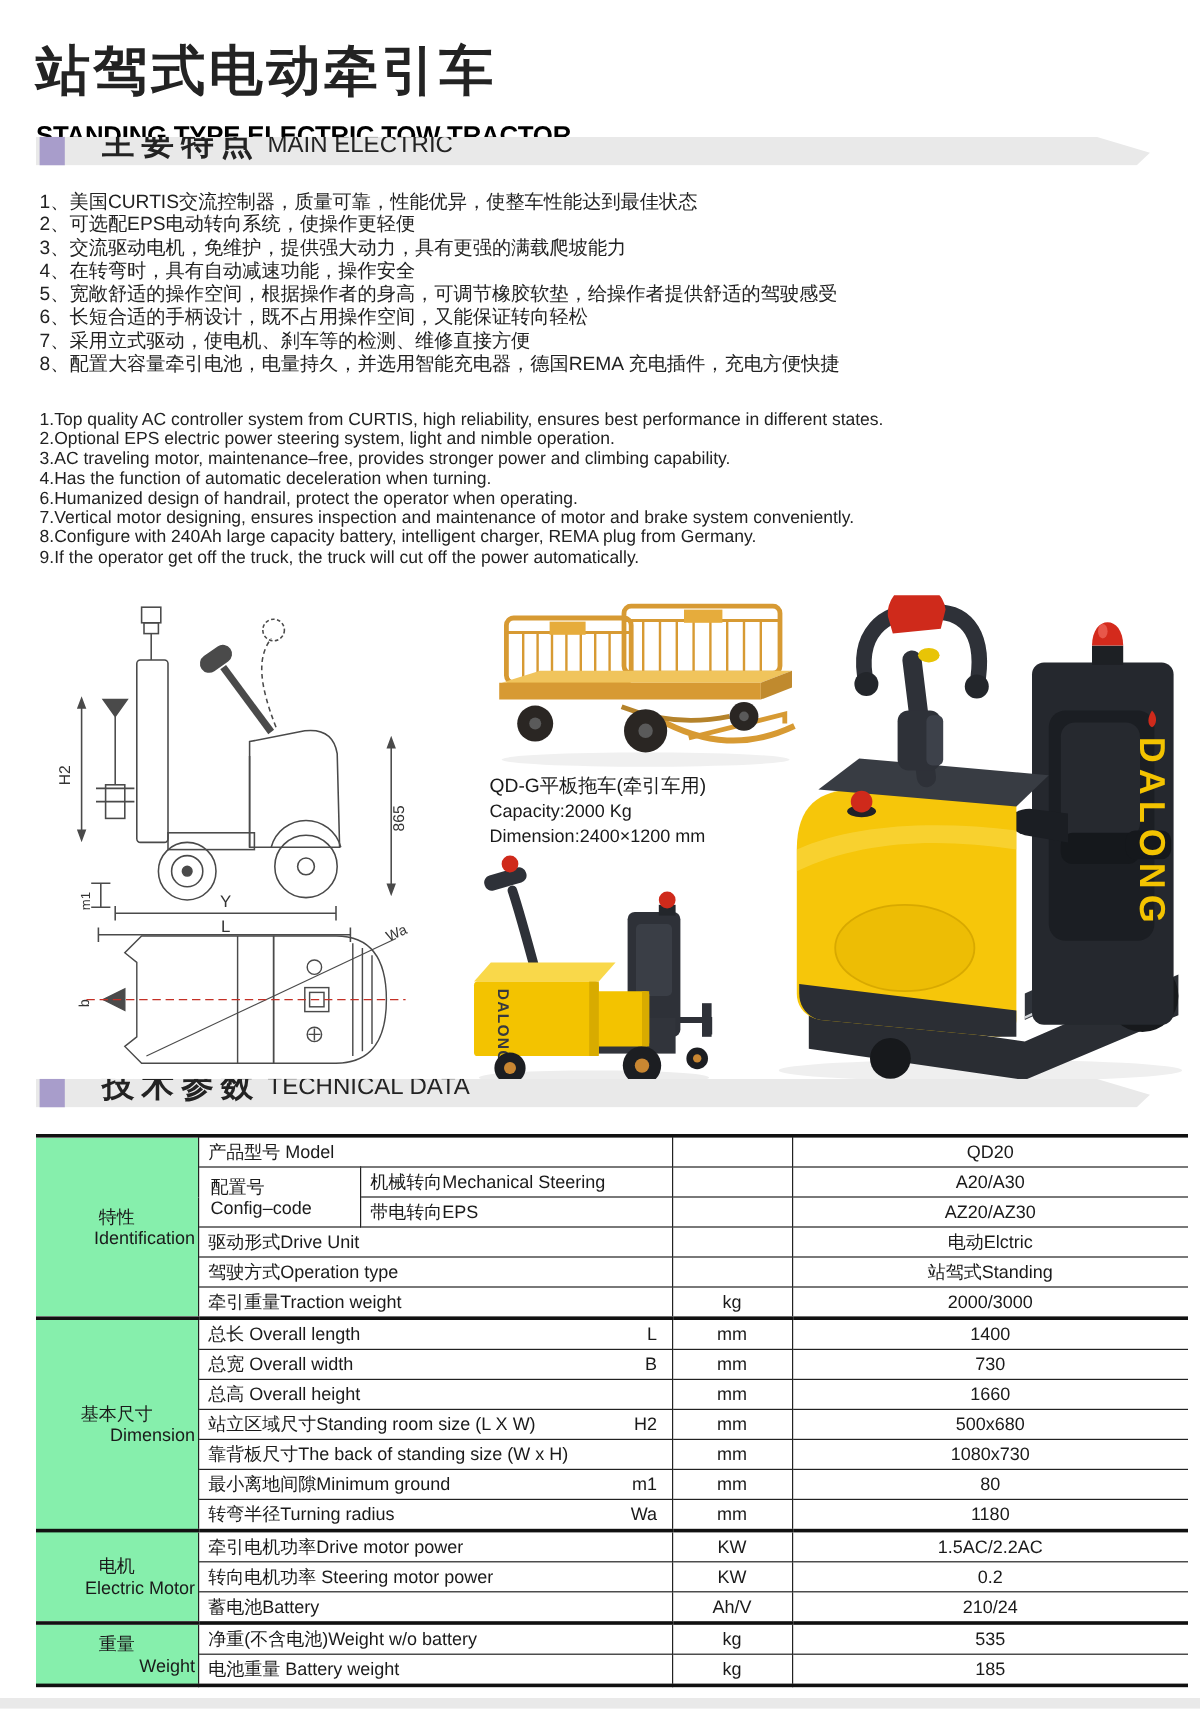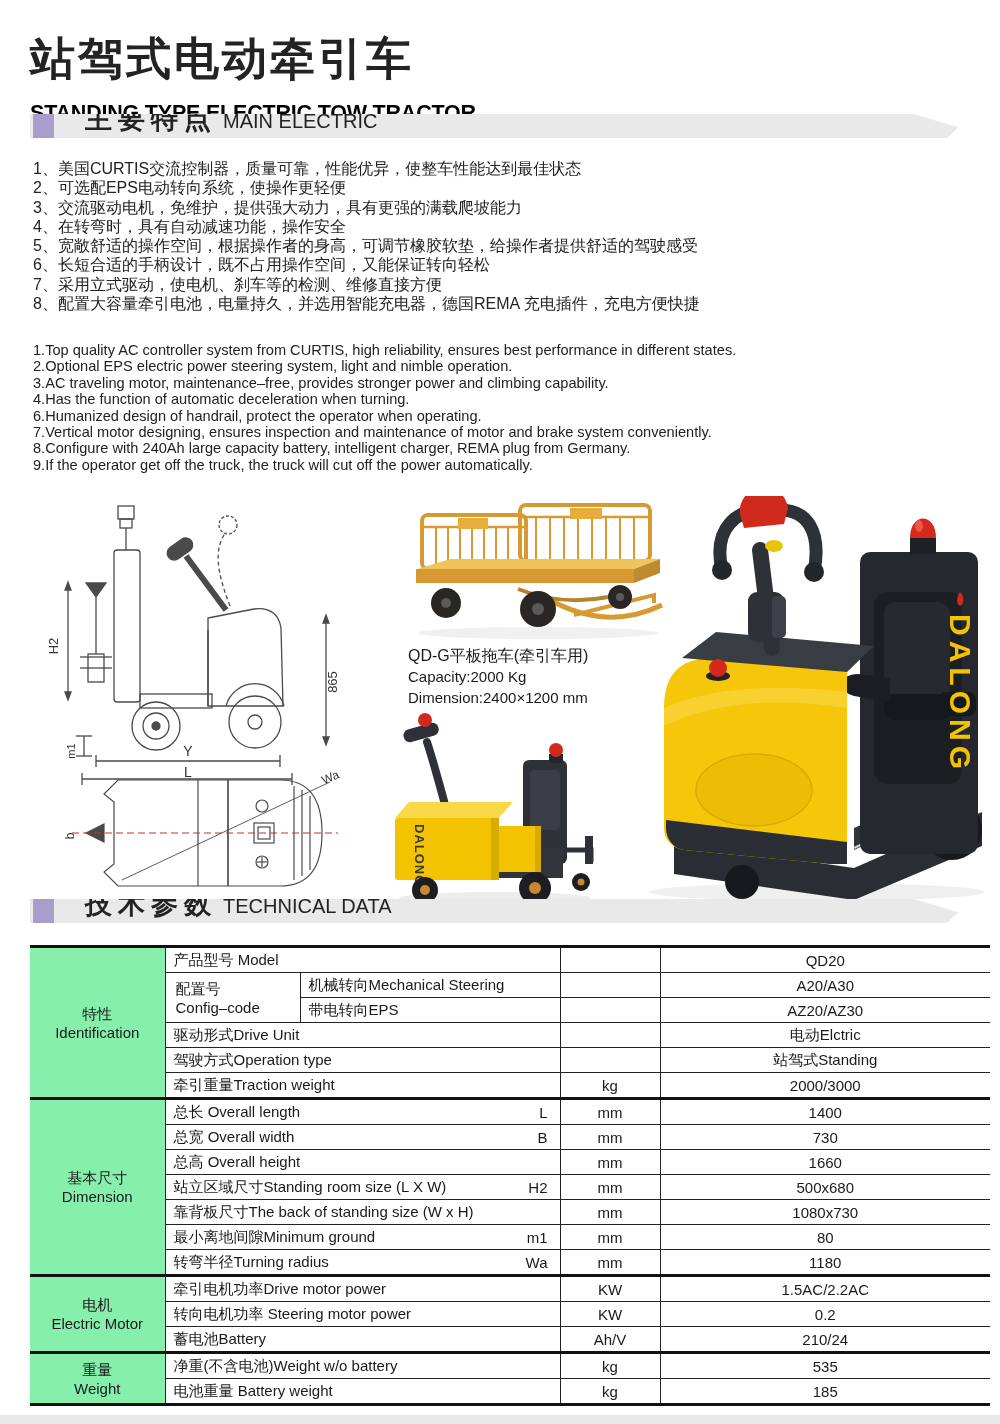--- a/index.html
+++ b/index.html
@@ -26,21 +26,21 @@
   
   .imgbox{position:absolute;}
   .caption{position:absolute;left:408px;top:645px;font-size:15px;line-height:21px;color:#1a1a1a;}
   .caption .c1{font-size:16px;}
   
   .tecwrap{position:absolute;left:30px;top:945px;width:960px;}
   table.tec{border-collapse:collapse;table-layout:fixed;width:960px;
     border-top:3px solid #111;border-bottom:3px solid #111;font-size:15px;}
   table.tec td{border:1px solid #222;height:24px;padding:0 8px;white-space:nowrap;overflow:hidden;}
   table.tec td.grp{background:#86efac;text-align:center;border-left:none;padding:0 2px;}
-  table.tec td.grp .g2{display:block;}
+  table.tec td.grp .g2{display:block;text-align:right;}
   table.tec td.cfg{padding-left:10px;}
   table.tec td.cfg .g2{display:block;}
   table.tec td.val,table.tec td.unit{text-align:center;}
   table.tec td:last-child{border-right:none;}
   tr.gsep td{border-top:3px solid #111;}
   .pcell{display:flex;justify-content:space-between;align-items:center;}
   .pcell .sym{padding-right:4px;}
   
   .bottomstrip{position:absolute;left:0;top:1415px;width:1000px;height:9px;background:#e9e9e9;}
   svg text{font-family:"Liberation Sans", sans-serif;}

